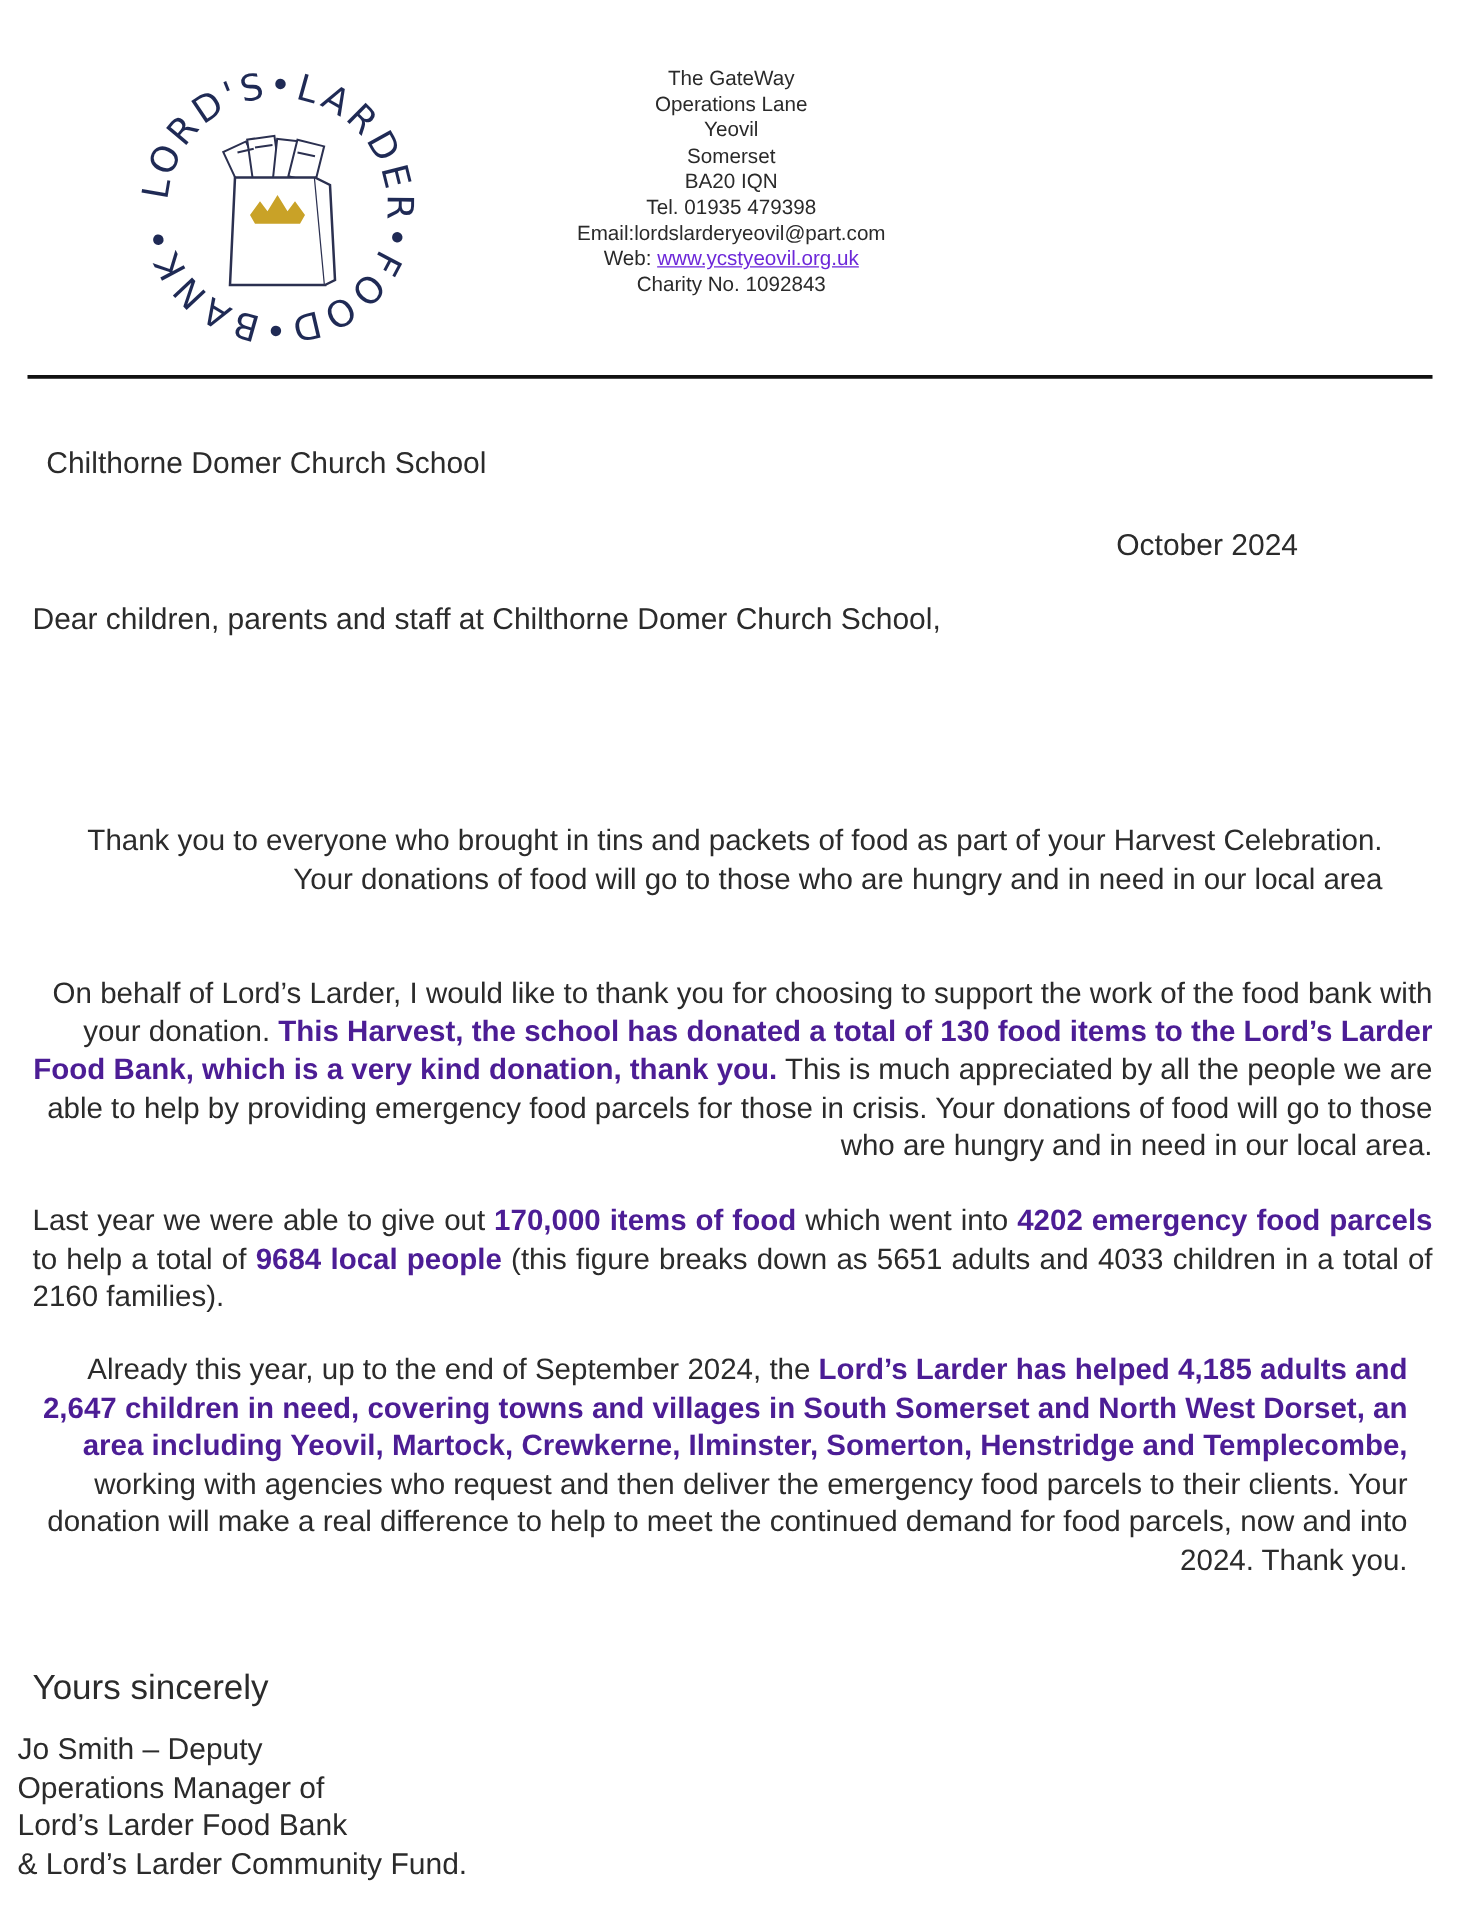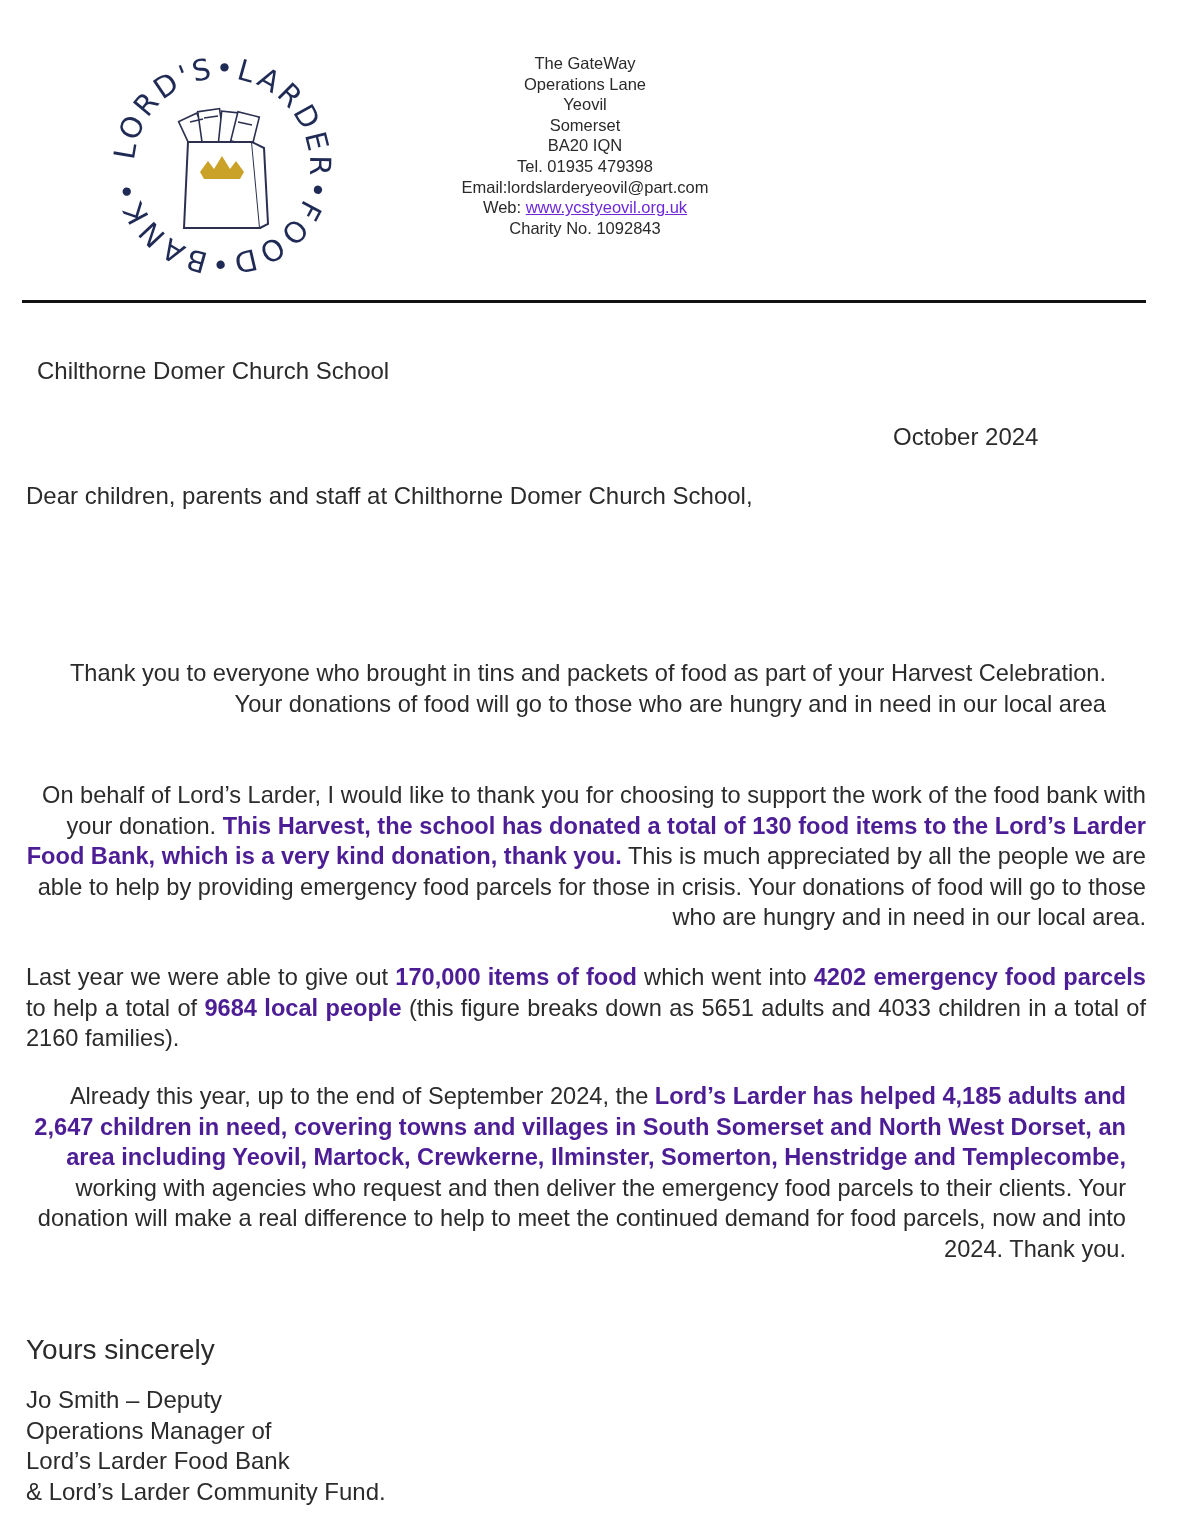--- a/index.html
+++ b/index.html
@@ -21,21 +21,21 @@
     .para {
       position: absolute; left: 26px; width: 1120px;
       font-size: 23.6px; line-height: 30.5px; color: #2b2b2b; text-align: right;
     }
     .para b { font-weight: bold; color: #4c1d95; }
     .p1 { top: 658px; width: 1080px; }
     .p2 { top: 780px; }
     .p3 { top: 962px; text-align: justify; }
     .p4 { top: 1081px; width: 1100px; }
     .closing { position: absolute; left: 26px; top: 1334px; font-size: 28px; }
-    .signature { position: absolute; left: 26px; top: 1385px; font-size: 24px; line-height: 30.5px; }
+    .signature { position: absolute; left: 14px; top: 1385px; font-size: 24px; line-height: 30.5px; }
     .signature div { white-space: nowrap; }
   </style>
 </head>
 <body>
 
 <div class="logo">
   <svg width="228" height="228" viewBox="0 0 228 228">
     <defs>
       <path id="ringPath" d="M114,114 m-88,0 a88,88 0 1,1 176,0 a88,88 0 1,1 -176,0"></path>
     </defs>

